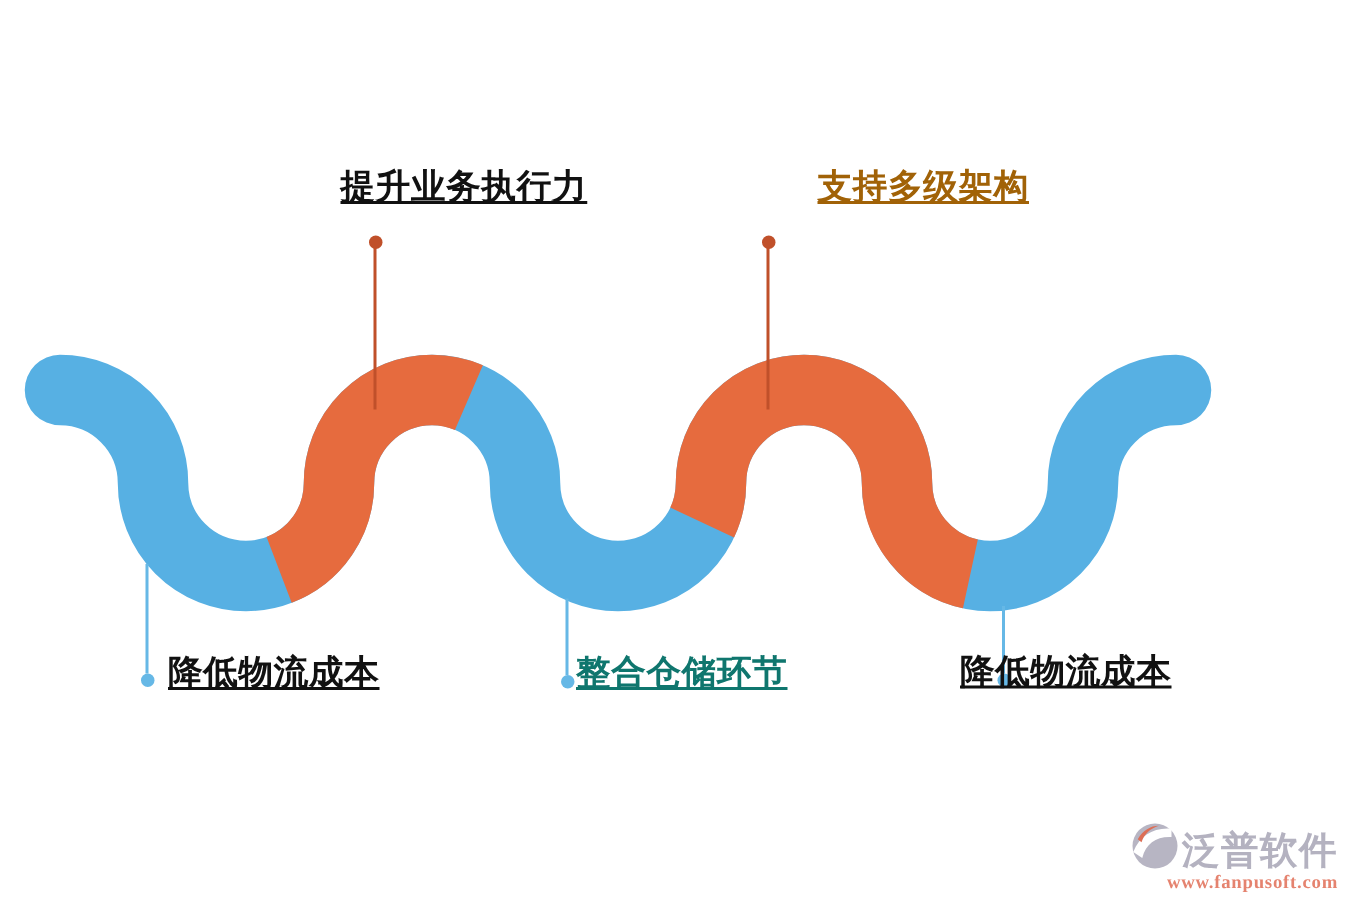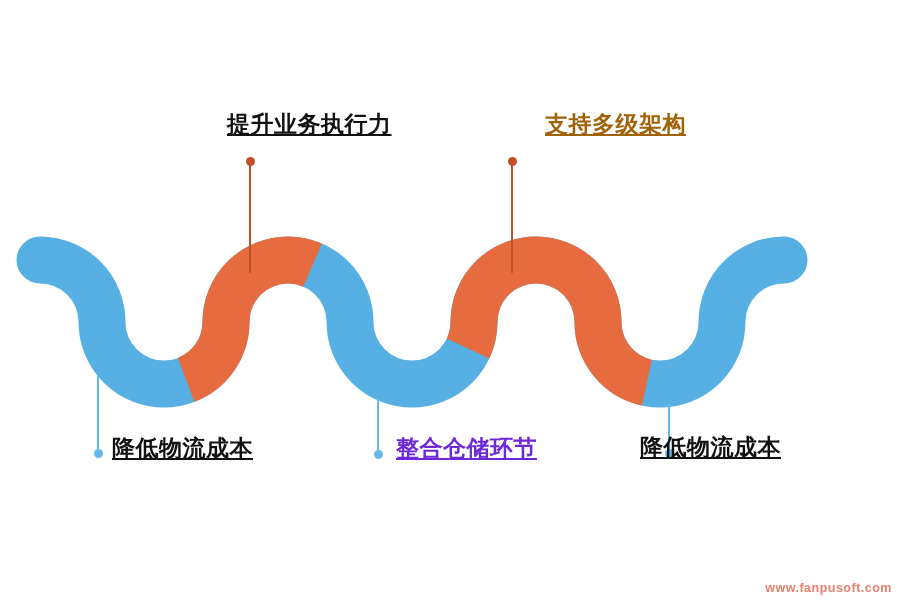--- a/index.html
+++ b/index.html
@@ -55,21 +55,21 @@
   .watermark-icon {
     margin-right: 2px;
   }
   .watermark-brand {
     font-size: 25px;
     font-weight: 600;
     letter-spacing: 1px;
     white-space: nowrap;
   }
   .watermark-url {
-    font-family: Liberation Sans, sans-serif;
+    font-family: Liberation Serif, serif;
     font-size: 12.5px;
     font-weight: bold;
     letter-spacing: 0.5px;
     margin-top: 2px;
     white-space: nowrap;
   }
 </style>
 </head>
 <body style="background: rgb(255, 255, 255);">
 
@@ -85,23 +85,31 @@
       <div class="callout-dot" style="left: 245.5px; top: 156.5px; background: rgb(192, 80, 42);"></div>
       <div class="callout-label" style="left: 227px; top: 109px; color: rgb(17, 17, 17);">提升业务执行力</div>
       <div class="callout-line" style="left: 511px; top: 165px; height: 108px; background: rgb(192, 80, 42); width: 1.5px;"></div>
       <div class="callout-dot" style="left: 507.5px; top: 156.5px; background: rgb(192, 80, 42);"></div>
       <div class="callout-label" style="left: 545px; top: 109px; color: #a16207;">支持多级架构</div>
       <div class="callout-line" style="left: 97px; top: 376px; height: 73px; background: rgb(102, 184, 230);"></div>
       <div class="callout-dot" style="left: 93.5px; top: 448.5px; background: rgb(102, 184, 230);"></div>
       <div class="callout-label" style="left: 112px; top: 433px; color: rgb(17, 17, 17);">降低物流成本</div>
       <div class="callout-line" style="left: 377px; top: 399px; height: 51px; background: rgb(102, 184, 230);"></div>
       <div class="callout-dot" style="left: 373.5px; top: 449.5px; background: rgb(102, 184, 230);"></div>
-      <div class="callout-label" style="left: 396px; top: 433px; color: #6d28d9;">整合仓储环节</div>
+      <div class="callout-label" style="left: 384px; top: 433px; color: #0f766e;">整合仓储环节</div>
       <div class="callout-line" style="left: 668px; top: 404px; height: 45px; background: rgb(102, 184, 230);"></div>
       <div class="callout-dot" style="left: 664.5px; top: 448.5px; background: rgb(102, 184, 230);"></div>
       <div class="callout-label" style="left: 640px; top: 432px; color: rgb(17, 17, 17);">降低物流成本</div>
     </div>
 
   <div class="watermark">
+    <div class="watermark-row">
+      <svg class="watermark-icon" width="32" height="32" viewBox="0 0 32 32">
+        <circle cx="16" cy="16" r="15" fill="#b7b5c3"></circle>
+        <path d="M 1.5 20 C 6 9, 15 3.5, 27 4.5 L 27 10 C 17 9.5, 10 14, 7.5 24 Z" fill="#ffffff"></path>
+        <path d="M 4.5 11.5 C 8 5.5, 13 2.5, 18.5 2.5 C 12.5 4.5, 9 8, 7 13.5 Z" fill="#dd6e55"></path>
+      </svg>
+      <span class="watermark-brand" style="color: rgb(180, 178, 192);">泛普软件</span>
+    </div>
     <div class="watermark-url" style="color: rgb(229, 131, 111);">www.fanpusoft.com</div>
   </div>
 
 </div>
 
 </body></html>

